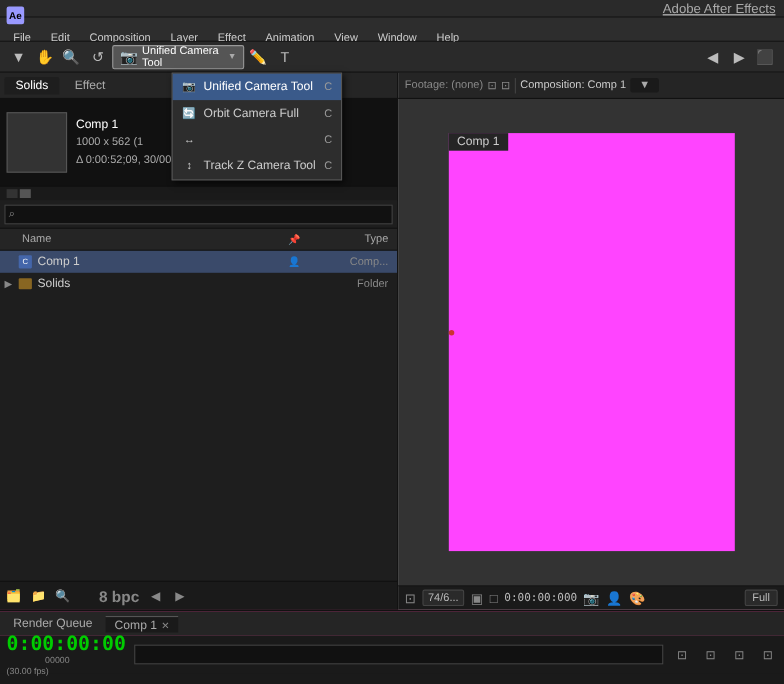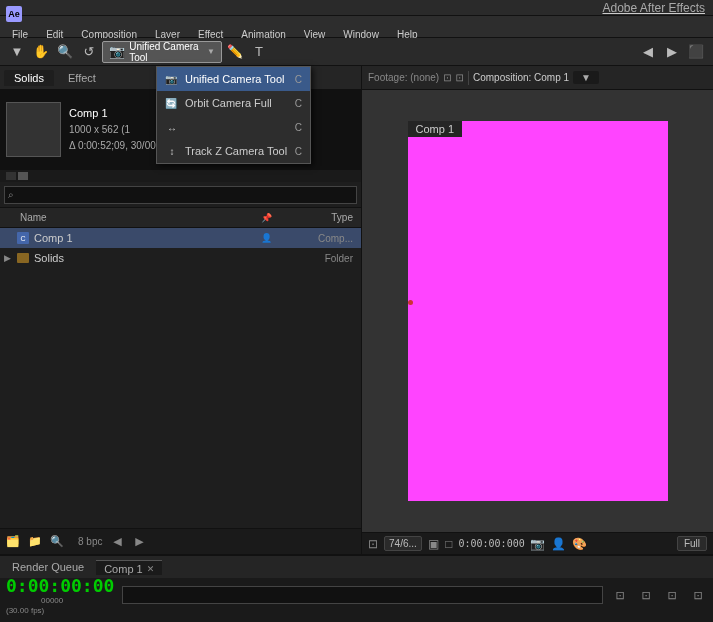--- a/index.html
+++ b/index.html
@@ -311,23 +311,24 @@
       width: 18px;
       height: 18px;
       display: flex;
       align-items: center;
       justify-content: center;
       cursor: pointer;
       color: #888;
       font-size: 11px;
     }
     #bpc-label {
-      font-size: 10px;
+      font-size: 14px;
       color: #888;
-      margin-left: 8px;
+      margin-left: 20px;
+      font-weight: bold;
     }
 
     
     #right-panel {
       flex: 1;
       display: flex;
       flex-direction: column;
       background: #a3a3a3;
       text-align: right;
     }

